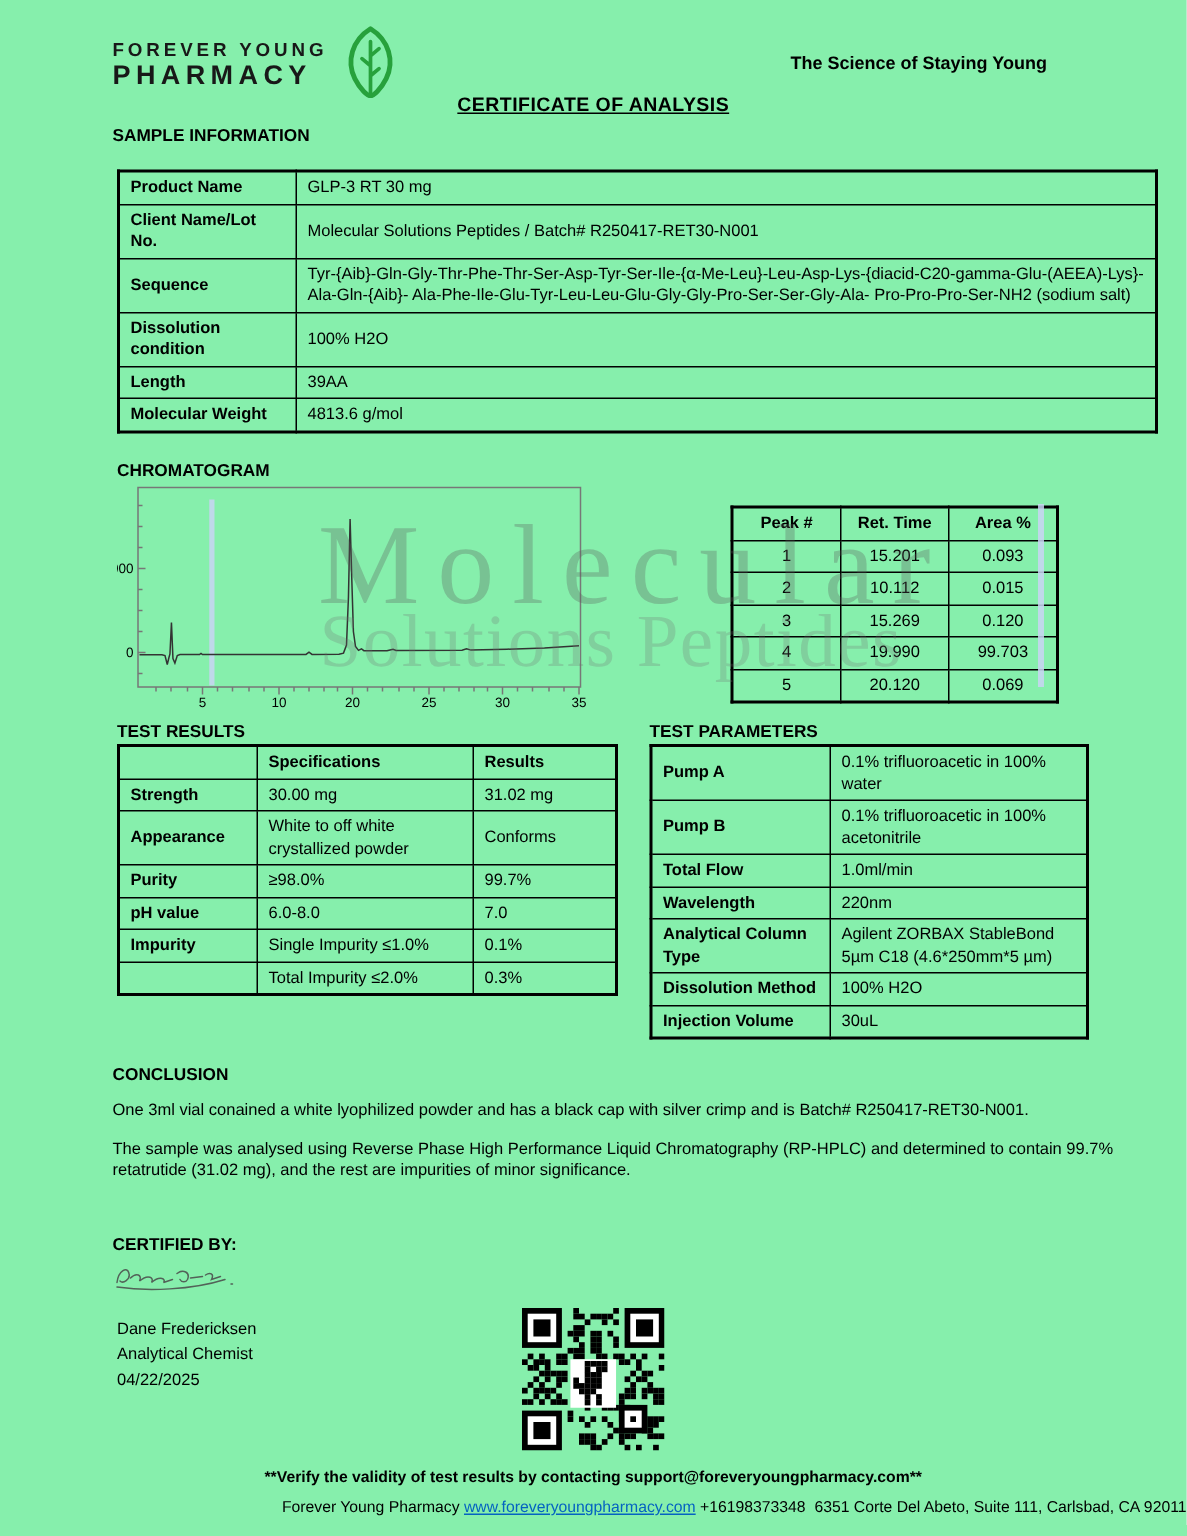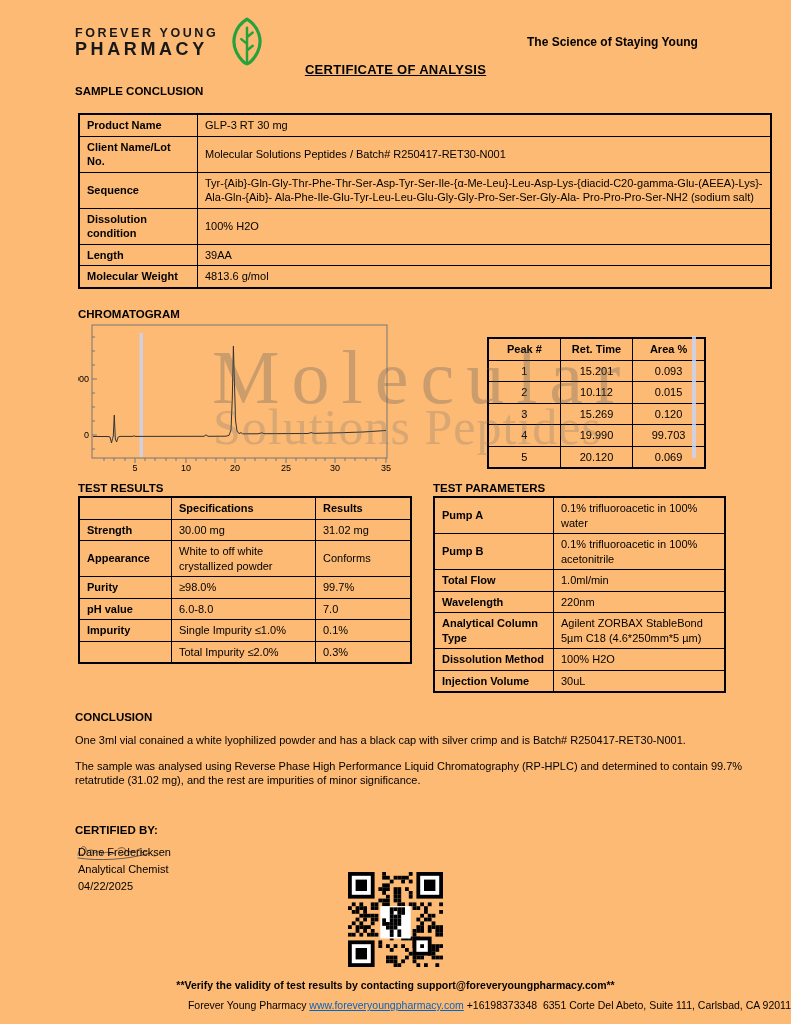--- a/index.html
+++ b/index.html
@@ -1,16 +1,16 @@
 <!DOCTYPE html>
 <html><head>
 <meta charset="utf-8">
 <style>
   html,body{margin:0;padding:0;background:#e8e8e8;}
-  .page{position:relative;width:791px;height:1024px;background:#fdba74;margin:0 auto;
+  .page{position:relative;width:791px;height:1024px;background:#86efac;margin:0 auto;
         font-family:"Liberation Sans",sans-serif;color:#000;overflow:hidden;}
   .abs{position:absolute;}
 
   
   .logo-text{line-height:1.05;}
   .logo-l1{font-size:12.5px;font-weight:800;letter-spacing:2.6px;color:#181818;}
   .logo-l2{font-size:18px;font-weight:800;letter-spacing:3.6px;color:#181818;}
   .tagline{font-size:12px;font-weight:bold;}
   .doc-title{left:0;right:0;top:62px;text-align:center;font-size:13px;font-weight:bold;
              text-decoration:underline;letter-spacing:.3px;}
@@ -65,21 +65,21 @@
     <span>
       <svg width="38" height="50" viewBox="0 0 40 52">
         <path d="M20,3 C33,11 37,26 31,38 C27,46 22,50 20,50 C18,50 13,46 9,38 C3,26 7,11 20,3 Z" fill="none" stroke="#27a13c" stroke-width="3.4" stroke-linejoin="round"></path>
         <path d="M20,12 L20,49 M20,22 L26,17 M20,29 L14,24 M20,36 L26,31" fill="none" stroke="#27a13c" stroke-width="2.6" stroke-linecap="round"></path>
       </svg>
     </span>
   </div>
   <div class="abs tagline" style="left:527px;top:35px;">The Science of Staying Young</div>
   <div class="abs doc-title">CERTIFICATE OF ANALYSIS</div>
 
-  <div class="abs sec-head" style="left:75px;top:85px;">SAMPLE CONCLUSION</div>
+  <div class="abs sec-head" style="left:75px;top:85px;">SAMPLE INFORMATION</div>
   <table class="abs doc c1bold sample-table" style="left:78px;top:113px;">
     <tbody>
         <tr>
           <td>Product Name</td>
           <td>GLP-3 RT 30 mg</td>
         </tr>
         <tr>
           <td>Client Name/Lot No.</td>
           <td>Molecular Solutions Peptides / Batch# R250417-RET30-N001</td>
         </tr>
@@ -308,21 +308,21 @@
       <g fill="none" stroke="#4a4a4a" stroke-width="1" stroke-linecap="round" opacity="0.85">
         <path d="M2,14 C3,6 9,3 10,8 C11,12 6,15 4,13"></path>
         <path d="M11,11 C15,7 19,9 17,13 C23,8 27,11 25,14 C31,9 35,12 33,14 L39,12"></path>
         <path d="M42,8 C46,5 51,7 49,12 C48,14 45,14 44,12"></path>
         <path d="M51,11 L59,10 M61,9 C64,7 67,8 65,12 L71,10"></path>
         <path d="M2,17 C22,20 52,19 74,12"></path>
         <path d="M78,15 L79,15"></path>
       </g>
     </svg>
   </div>
-  <div class="abs body-text" style="left:78px;top:844px;line-height:1.55;">
+  <div class="abs body-text" style="left:78px;top:878px;line-height:1.55;">
     <div>Dane  Fredericksen</div>
     <div>Analytical Chemist</div>
     <div>04/22/2025</div>
   </div>
 
   <div class="abs qr">
     <svg id="qr" width="95" height="95" viewBox="0 0 92.5 92.5">
         <rect x="33.300000000000004" y="0" width="3.7" height="3.7" fill="#000"></rect>
         <rect x="59.2" y="0" width="3.7" height="3.7" fill="#000"></rect>
         <rect x="33.300000000000004" y="3.7" width="3.7" height="3.7" fill="#000"></rect>

